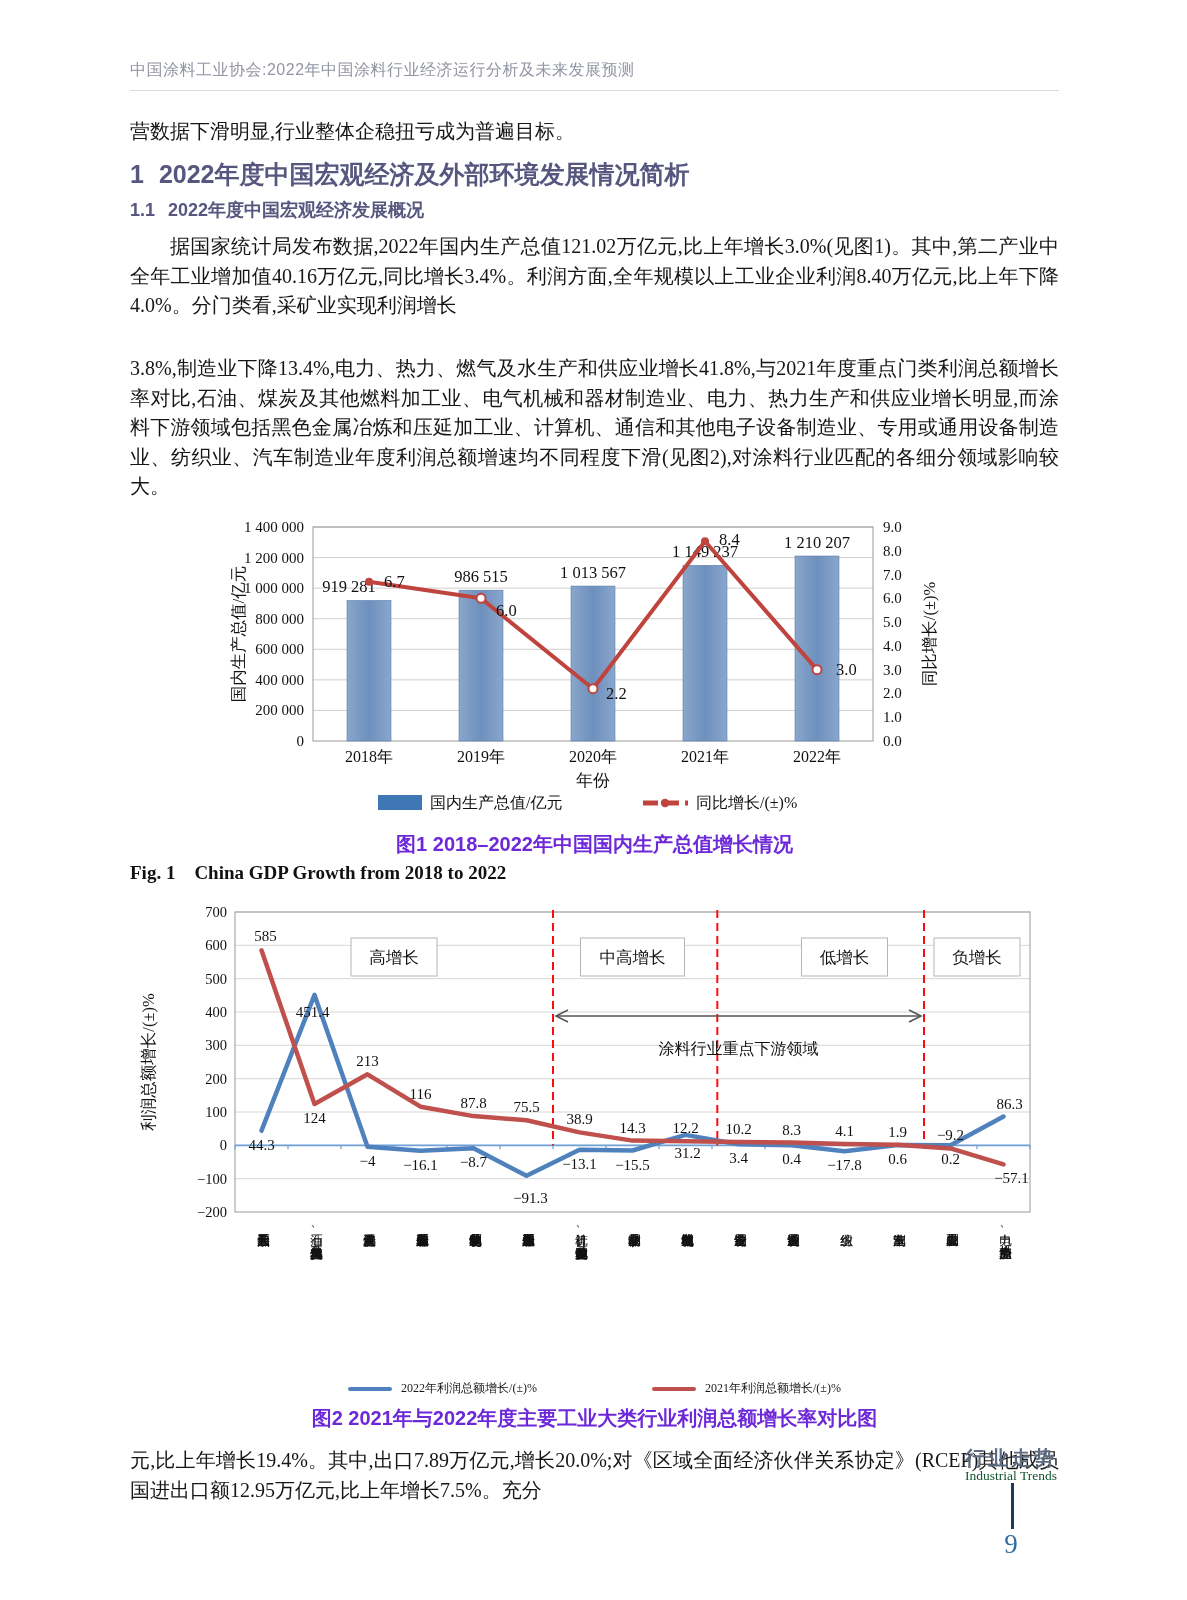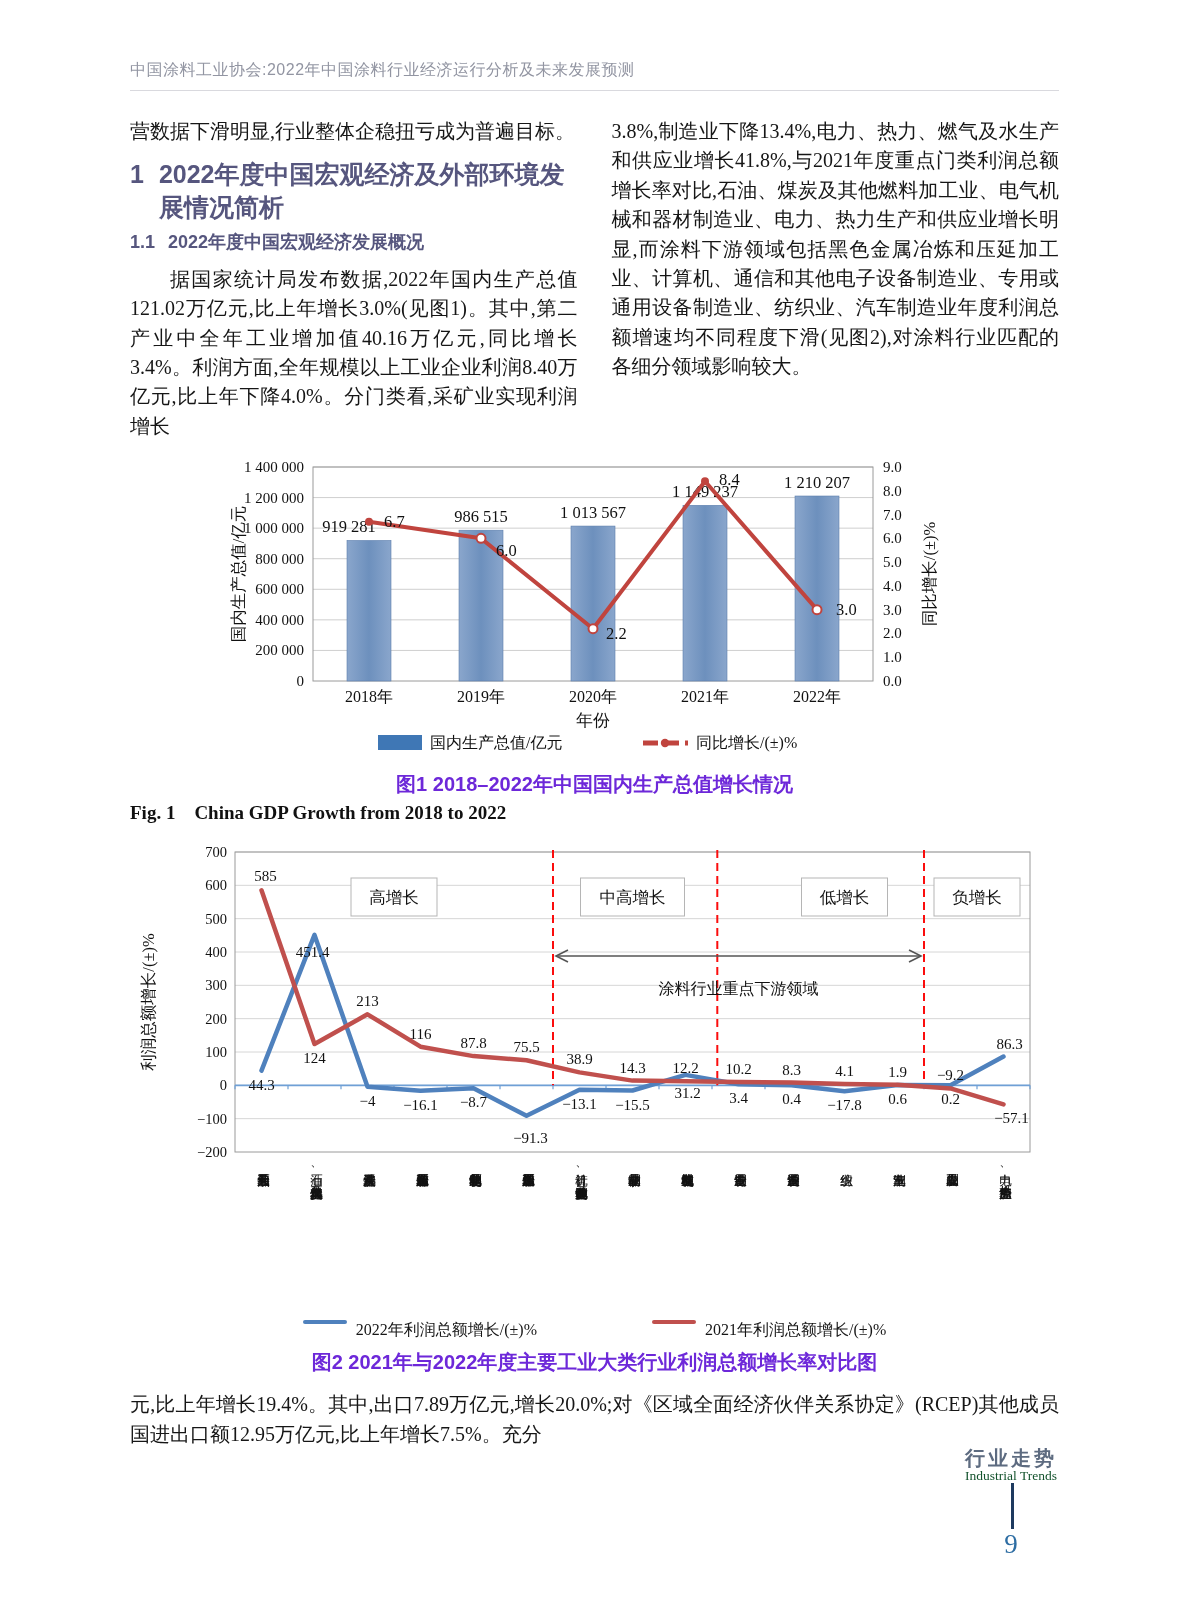--- a/index.html
+++ b/index.html
@@ -6,21 +6,21 @@
   body{
     width:1187px;height:1600px;background:#ffffff;position:relative;overflow:hidden;
     font-family:"Liberation Serif",serif;color:#161616;
   }
   .page{padding:60px 128px 0 130px;}
   .header{
     text-align:left;font-size:16px;color:#9295a2;letter-spacing:0.5px;
     font-family:"Liberation Sans",sans-serif;
   }
   .header-rule{border:none;border-top:1px solid #d9d9de;margin:9px 0 0 0;}
-  .cols{display:flex;gap:34px;margin-top:26px;}
+  .cols{display:flex;gap:34px;margin-top:26px;flex-direction:column;}
   .col{flex:1;min-width:0;}
   .body-text{
     font-size:20px;line-height:1.47;text-align:justify;margin:0;
     font-family:"Liberation Serif",serif;
   }
   .indent{text-indent:2em;}
   .h1{
     display:flex;gap:15px;align-items:flex-start;
     font-family:"Liberation Sans",sans-serif;font-weight:bold;color:#56567e;
     font-size:25px;line-height:1.3;margin:12px 0 8px 0;
@@ -42,21 +42,21 @@
   }
   .cat-labels{position:relative;height:152px;width:927px;margin-top:2px;}
   .vlab{
     position:absolute;top:0;width:17px;
     writing-mode:vertical-rl;text-orientation:upright;
     font-size:12.5px;line-height:1.04;color:#131313;
     font-family:"Liberation Serif",serif;
   }
   .xlabel2{text-align:center;font-size:17px;margin:2px 0 4px 0;}
   .legend2{display:flex;justify-content:center;gap:115px;align-items:center;margin:4px 0 2px 0;}
-  .legend2-item{display:flex;font-size:16px;}
+  .legend2-item{display:flex;align-items:center;font-size:12px;}
   .legend2-swatch{display:inline-block;width:44px;height:4px;border-radius:2px;margin-right:9px;}
   .cols.bottom{margin-top:14px;}
   .footer{
     position:absolute;right:130px;top:1448px;display:flex;align-items:center;flex-direction:column;
   }
   .f-text{text-align:right;line-height:1.05;}
   .f-cn{font-family:"Liberation Sans",sans-serif;font-weight:bold;font-size:20px;color:#5d6b80;letter-spacing:3px;}
   .f-en{font-family:"Liberation Serif",serif;font-size:13.5px;color:#14532d;}
   .f-bar{width:3px;height:46px;background:#1e3a5f;margin:0 10px 0 12px;}
   .f-num{font-family:"Liberation Serif",serif;font-size:27px;color:#2d6da3;}

